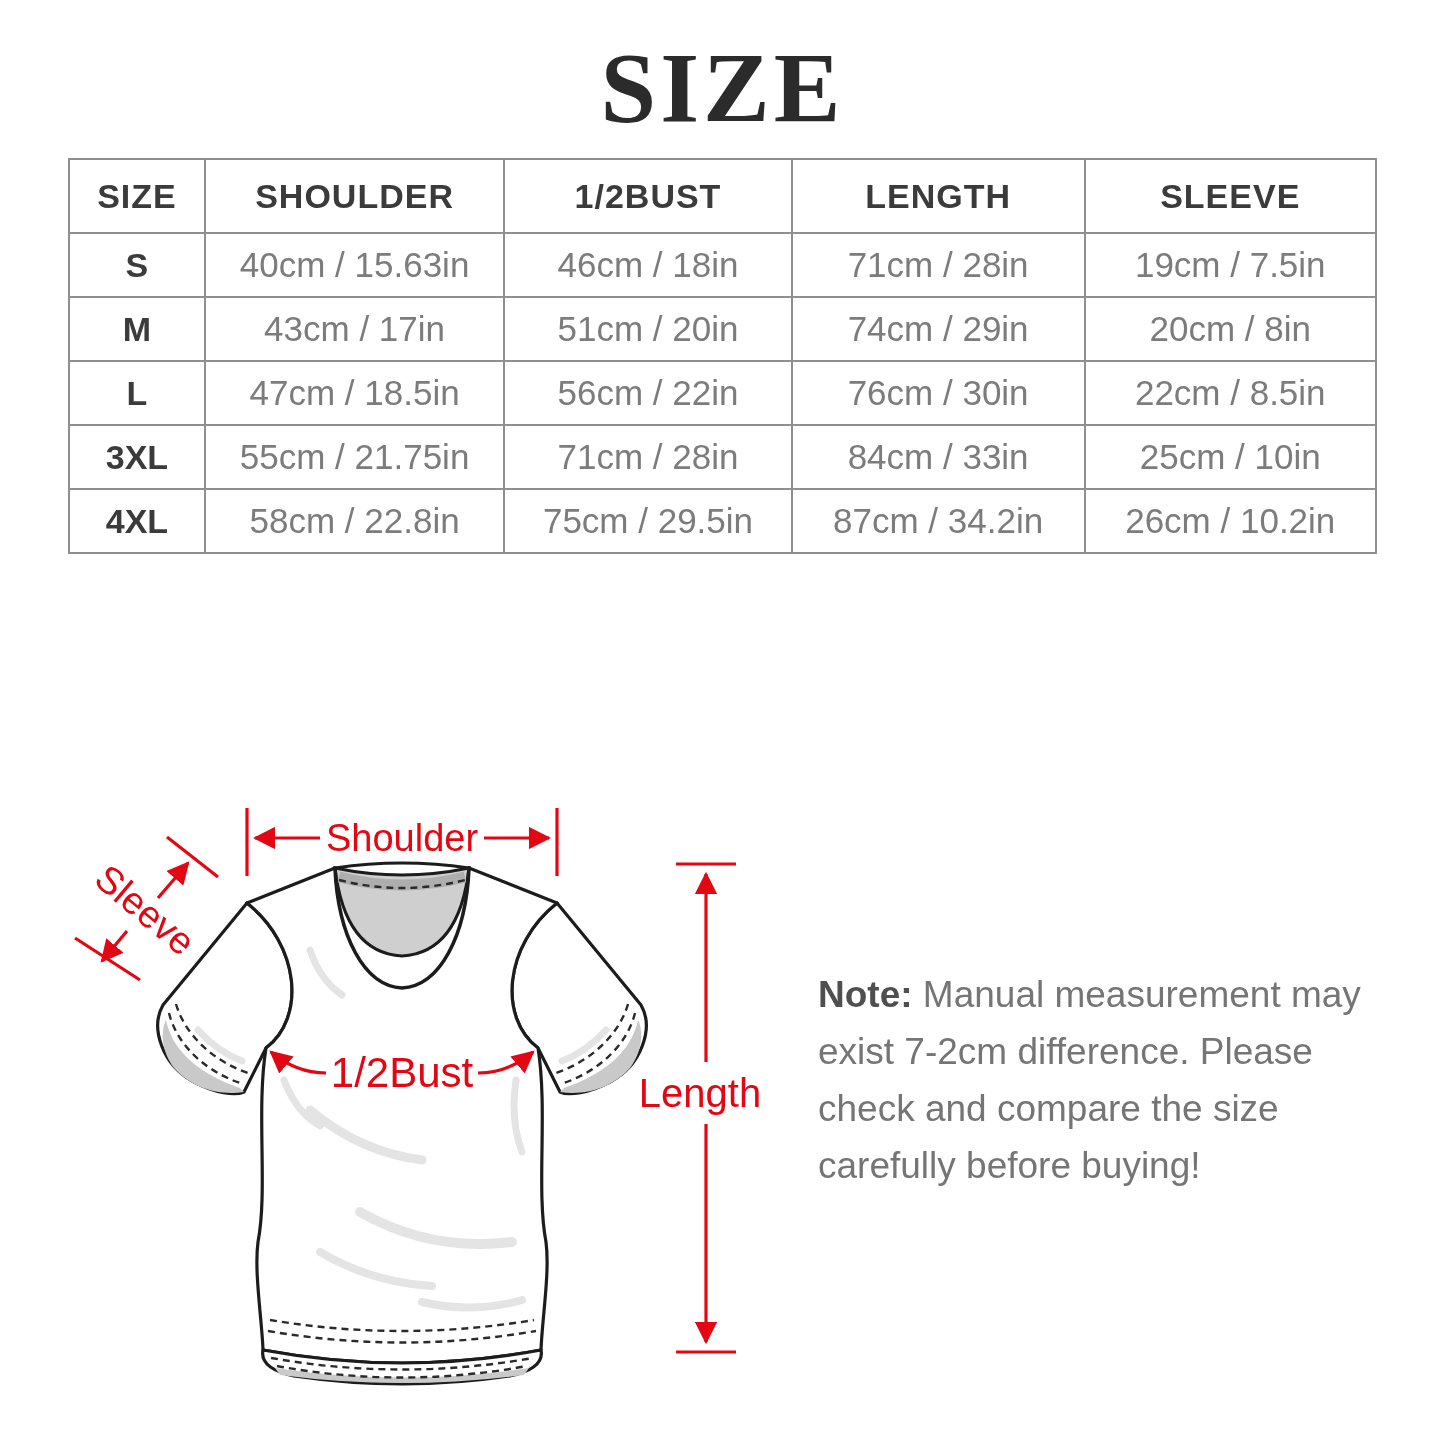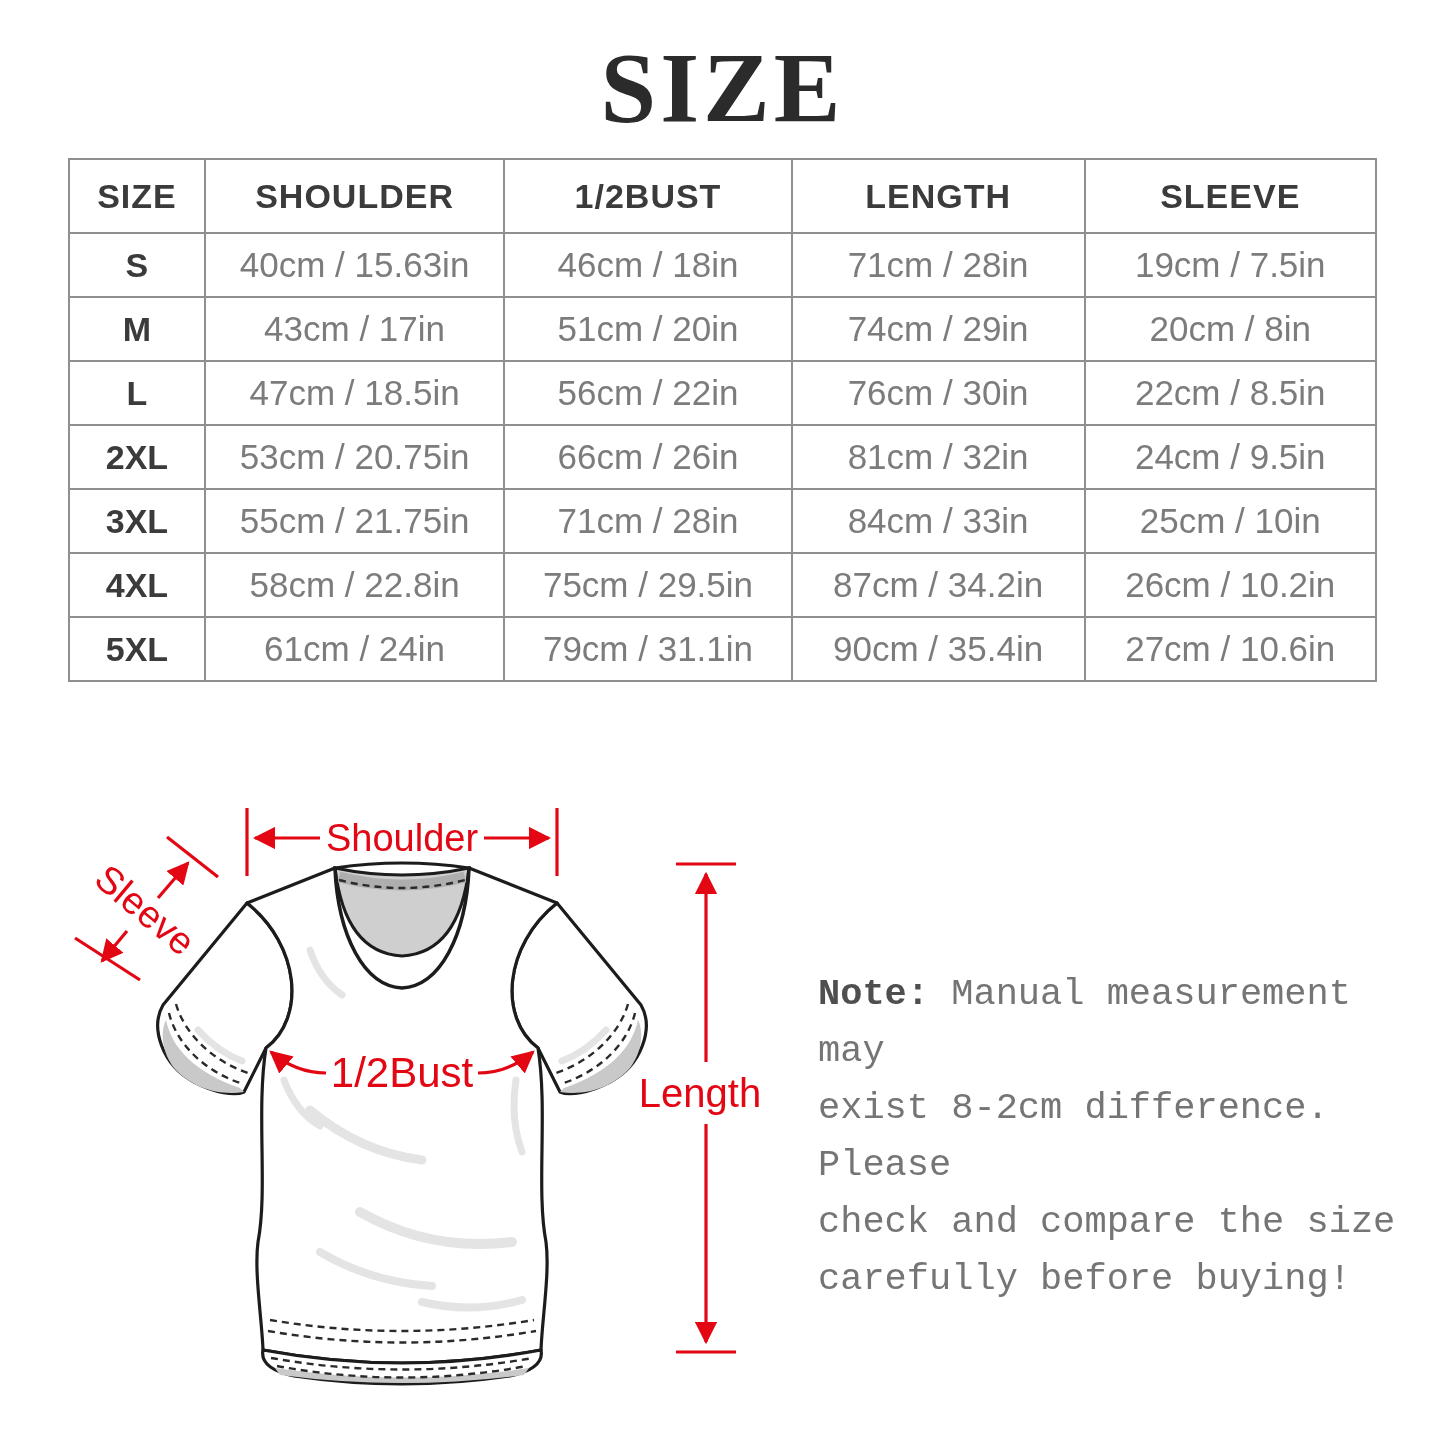--- a/index.html
+++ b/index.html
@@ -16,21 +16,21 @@
   .size-table{position:absolute;left:68px;top:158px;width:1309px;
               border-collapse:collapse;table-layout:fixed;}
   .size-table th,.size-table td{border:2px solid var(--table-border);
               text-align:center;vertical-align:middle;padding:0;}
   .size-table thead th{height:72px;font-size:34px;font-weight:bold;
               color:var(--header-text);letter-spacing:1px;}
   .size-table tbody th{font-size:34px;font-weight:bold;color:var(--header-text);}
   .size-table tbody td{height:62px;font-size:35px;color:var(--value-text);}
   .diagram{position:absolute;left:70px;top:780px;width:740px;height:670px;}
   .note{position:absolute;left:818px;top:966px;width:590px;
-        font-size:37px;line-height:57px;color:var(--note-text);font-family:Liberation Mono, monospace;}
+        font-size:37px;line-height:57px;color:var(--note-text);}
   .note .strong{font-weight:bold;color:var(--note-strong);}
   
   .ol{stroke:var(--outline-dark);stroke-width:3.2;fill:none;stroke-linecap:round;stroke-linejoin:round;}
   .shirt{fill:#ffffff;stroke:var(--outline-dark);stroke-width:3.2;stroke-linejoin:round;}
   .grayfill{fill:var(--shade-gray);stroke:none;}
   .stitch{stroke:#2a2a2a;stroke-width:2.4;fill:none;stroke-dasharray:7 5;}
   .tape{stroke:#aeaeae;stroke-width:11;fill:none;}
   .wrinkle{stroke:var(--wrinkle-gray);fill:none;stroke-linecap:round;}
   .red{stroke:var(--accent-red);stroke-width:3.2;fill:none;}
   .redtext{fill:var(--accent-red);font-family:"Liberation Sans",sans-serif;}
@@ -76,46 +76,32 @@
           <td>20cm / 8in</td>
         </tr>
         <tr>
           <th>L</th>
           <td>47cm / 18.5in</td>
           <td>56cm / 22in</td>
           <td>76cm / 30in</td>
           <td>22cm / 8.5in</td>
         </tr>
         <tr>
-          <th>2XL</th>
-          <td>53cm / 20.75in</td>
-          <td>66cm / 26in</td>
-          <td>81cm / 32in</td>
-          <td>24cm / 9.5in</td>
-        </tr>
-        <tr>
           <th>3XL</th>
           <td>55cm / 21.75in</td>
           <td>71cm / 28in</td>
           <td>84cm / 33in</td>
           <td>25cm / 10in</td>
         </tr>
         <tr>
           <th>4XL</th>
           <td>58cm / 22.8in</td>
           <td>75cm / 29.5in</td>
           <td>87cm / 34.2in</td>
           <td>26cm / 10.2in</td>
-        </tr>
-        <tr>
-          <th>5XL</th>
-          <td>61cm / 24in</td>
-          <td>79cm / 31.1in</td>
-          <td>90cm / 35.4in</td>
-          <td>27cm / 10.6in</td>
         </tr>
       </tbody>
   </table>
 
   <div class="diagram">
     <svg width="740" height="670" viewBox="0 0 740 670">
       <defs>
         <marker id="arr" viewBox="0 0 10 10" refX="9" refY="5" markerWidth="7" markerHeight="7" orient="auto">
           <path d="M0,0 L10,5 L0,10 Z" class="arrhead"></path>
         </marker>
@@ -180,18 +166,18 @@
         <line class="red" x1="606" y1="572" x2="666" y2="572"></line>
         <line class="red" x1="636" y1="282" x2="636" y2="94" marker-end="url(#arr)"></line>
         <line class="red" x1="636" y1="344" x2="636" y2="562" marker-end="url(#arr)"></line>
         <text class="redtext" x="630" y="327" font-size="40" text-anchor="middle">Length</text>
       </g>
     </svg>
   </div>
 
   <div class="note">
     <span class="strong">Note:</span><span> Manual measurement may</span><br>
-    <span>exist 8-2cm difference. Please</span><br>
+    <span>exist 7-2cm difference. Please</span><br>
     <span>check and compare the size</span><br>
     <span>carefully before buying!</span>
   </div>
 
 </div>
 
 </body></html>

